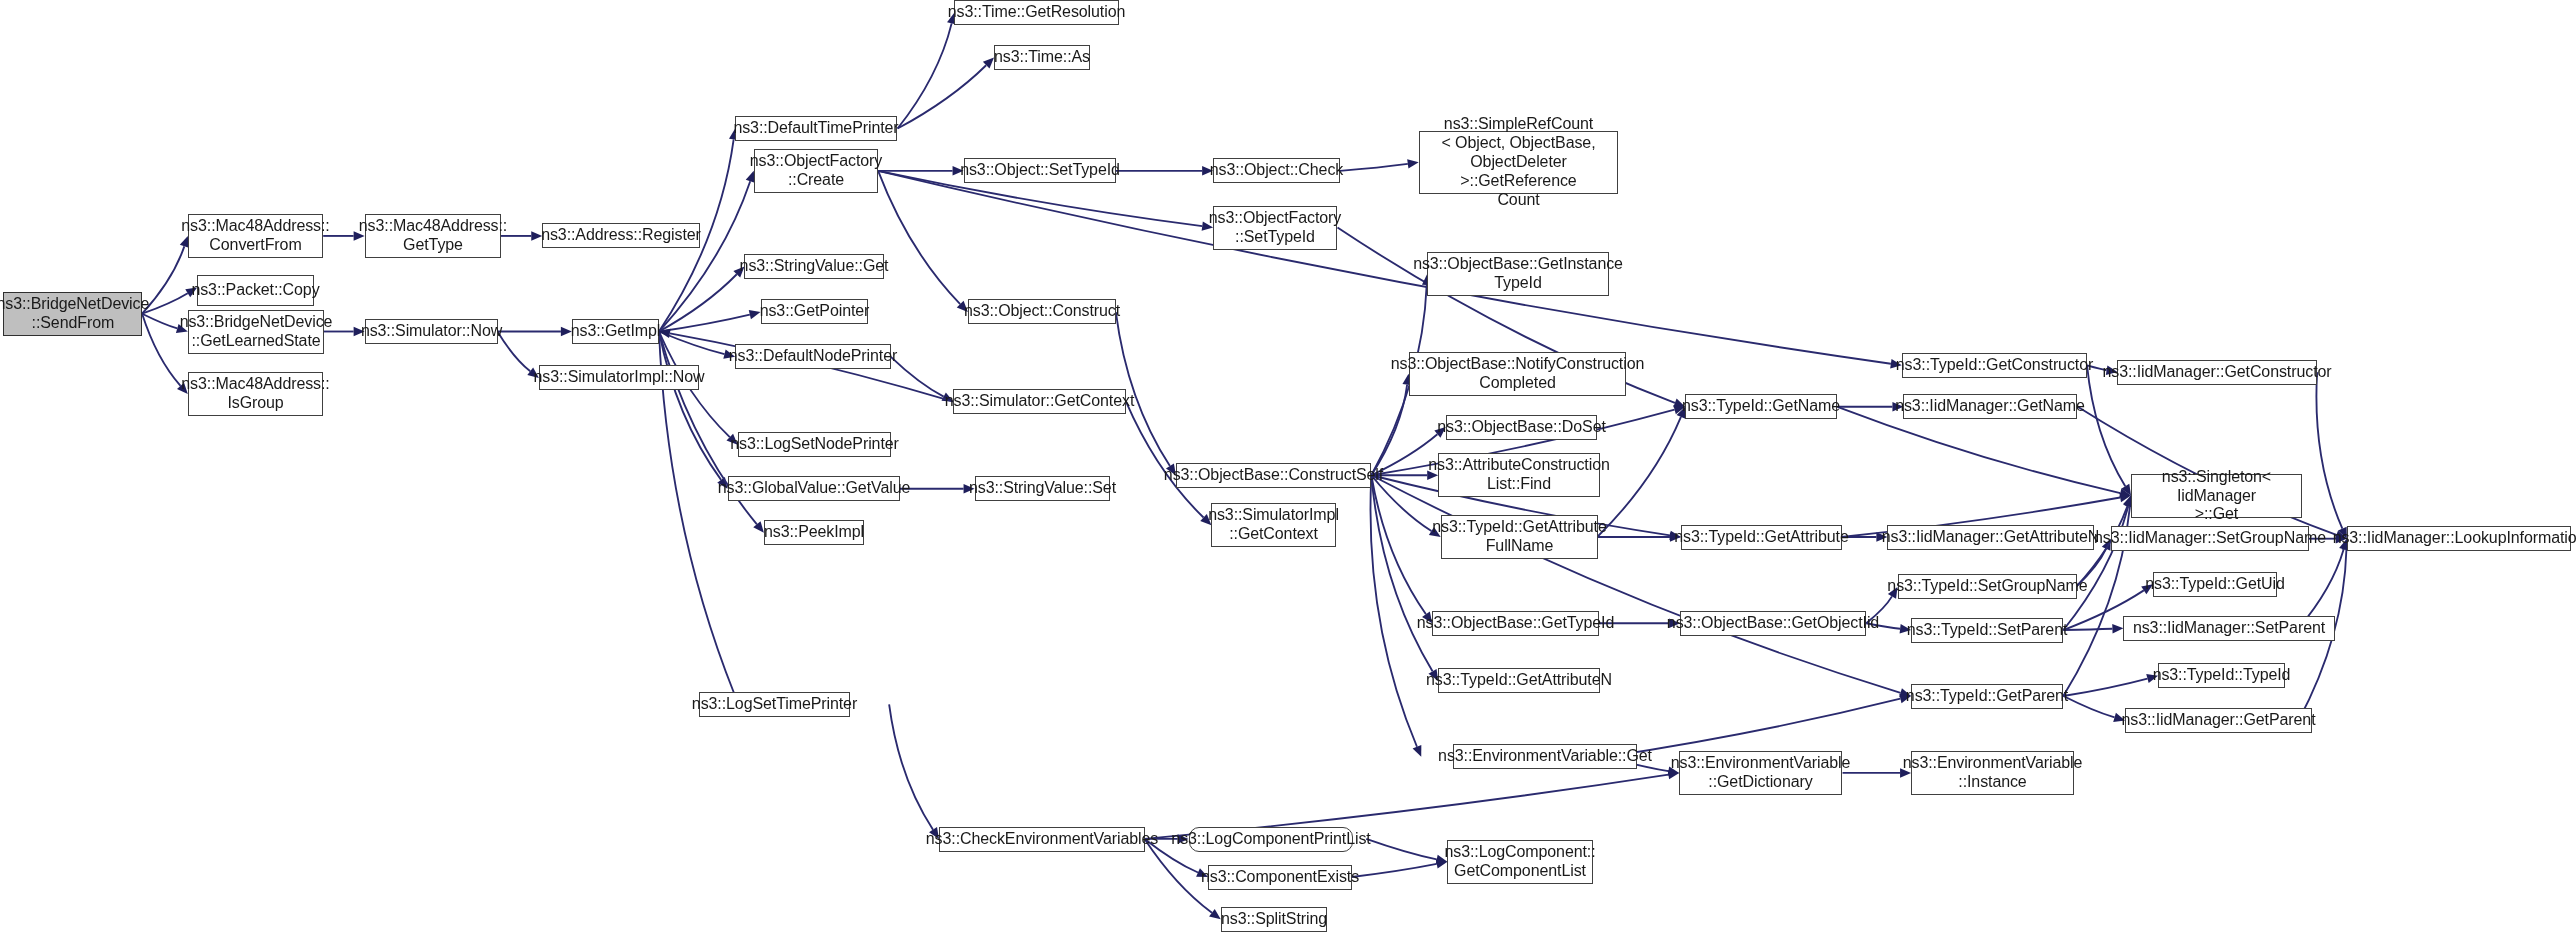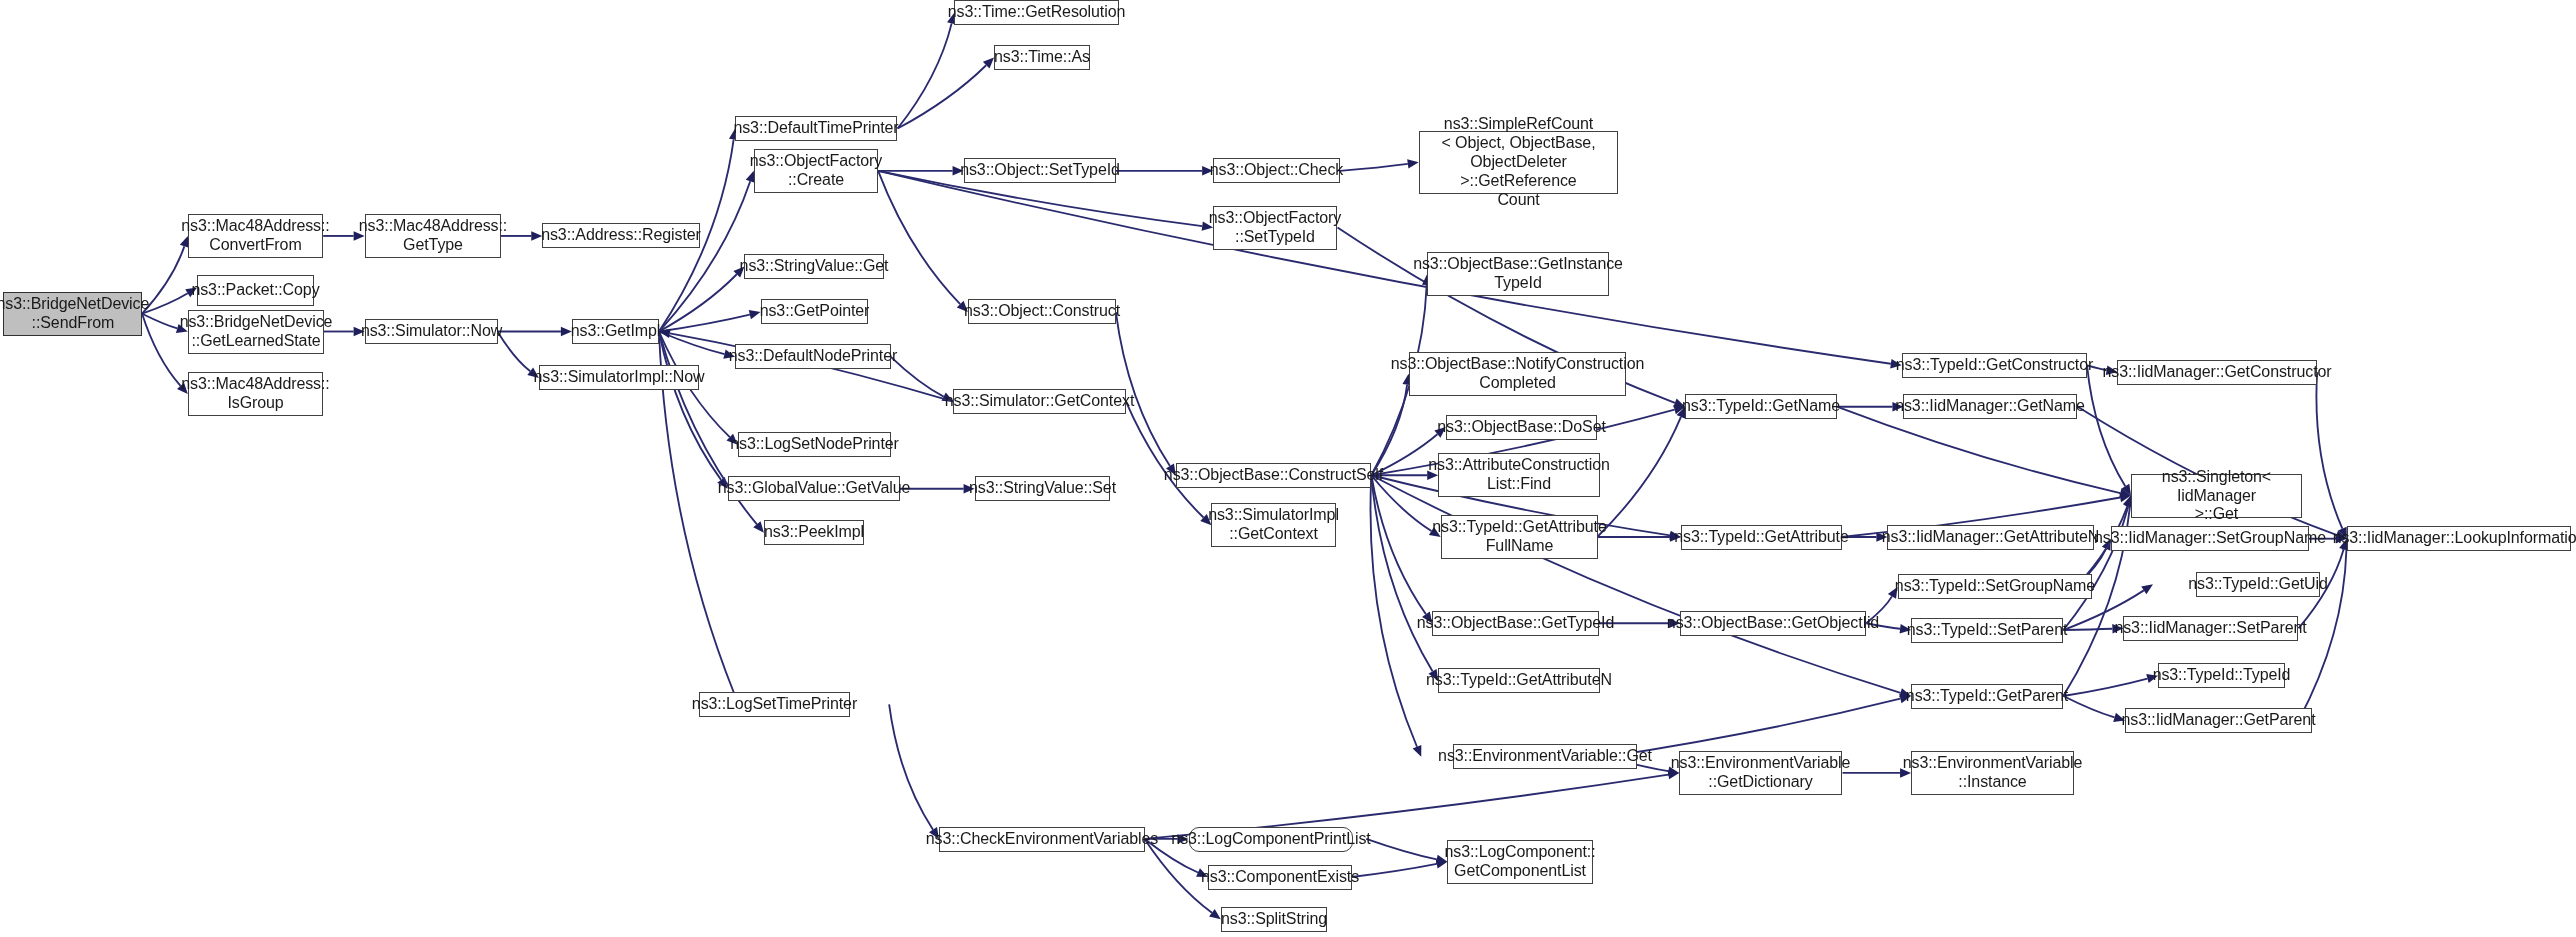--- a/index.html
+++ b/index.html
@@ -267,31 +267,31 @@
       <div class="node" style="left: 1438px; top: 668px; width: 162px; height: 25px;">ns3::TypeId::GetAttributeN</div>
       <div class="node" style="left: 1421px; top: 744px; width: 184px; height: 25px; margin-left: 32px;">ns3::EnvironmentVariable::Get</div>
       <div class="node" style="left: 1685px; top: 394px; width: 152px; height: 25px;">ns3::TypeId::GetName</div>
       <div class="node" style="left: 1681px; top: 525px; width: 161px; height: 25px;">ns3::TypeId::GetAttribute</div>
       <div class="node" style="left: 1680px; top: 611px; width: 186px; height: 25px;">ns3::ObjectBase::GetObjectIid</div>
       <div class="node" style="left: 1679px; top: 751px; width: 163px; height: 44px;">ns3::EnvironmentVariable
 ::GetDictionary</div>
       <div class="node" style="left: 1902px; top: 353px; width: 185px; height: 25px;">ns3::TypeId::GetConstructor</div>
       <div class="node" style="left: 1903px; top: 394px; width: 174px; height: 25px;">ns3::IidManager::GetName</div>
       <div class="node" style="left: 1887px; top: 525px; width: 207px; height: 25px;">ns3::IidManager::GetAttributeN</div>
-      <div class="node" style="left: 1898px; top: 574px; width: 194px; height: 25px;">ns3::TypeId::SetGroupName</div>
+      <div class="node" style="left: 1898px; top: 574px; width: 179px; height: 25px;">ns3::TypeId::SetGroupName</div>
       <div class="node" style="left: 1911px; top: 618px; width: 152px; height: 25px;">ns3::TypeId::SetParent</div>
       <div class="node" style="left: 1911px; top: 684px; width: 152px; height: 25px;">ns3::TypeId::GetParent</div>
       <div class="node" style="left: 1911px; top: 751px; width: 163px; height: 44px;">ns3::EnvironmentVariable
 ::Instance</div>
       <div class="node" style="left: 2117px; top: 360px; width: 200px; height: 25px;">ns3::IidManager::GetConstructor</div>
       <div class="node" style="left: 2131px; top: 474px; width: 171px; height: 44px;">ns3::Singleton&lt; IidManager
 &gt;::Get</div>
       <div class="node" style="left: 2111px; top: 526px; width: 198px; height: 25px;">ns3::IidManager::SetGroupName</div>
-      <div class="node" style="left: 2153px; top: 572px; width: 124px; height: 25px; margin-left: 43px;">ns3::TypeId::GetUid</div>
-      <div class="node" style="left: 2123px; top: 616px; width: 175px; height: 25px;">ns3::IidManager::SetParent</div>
+      <div class="node" style="left: 2153px; top: 572px; width: 124px; height: 25px;">ns3::TypeId::GetUid</div>
+      <div class="node" style="left: 2123px; top: 616px; width: 212px; height: 25px;">ns3::IidManager::SetParent</div>
       <div class="node" style="left: 2158px; top: 663px; width: 127px; height: 25px;">ns3::TypeId::TypeId</div>
       <div class="node" style="left: 2125px; top: 708px; width: 187px; height: 25px;">ns3::IidManager::GetParent</div>
       <div class="node" style="left: 2347px; top: 526px; width: 224px; height: 25px;">ns3::IidManager::LookupInformation</div>
       <div class="node" style="left: 699px; top: 692px; width: 151px; height: 25px;">ns3::LogSetTimePrinter</div>
       <div class="node" style="left: 939px; top: 827px; width: 206px; height: 25px;">ns3::CheckEnvironmentVariables</div>
       <div class="node" style="left: 1189px; top: 827px; width: 164px; height: 25px; border-radius: 10px;">ns3::LogComponentPrintList</div>
       <div class="node" style="left: 1208px; top: 865px; width: 144px; height: 25px;">ns3::ComponentExists</div>
       <div class="node" style="left: 1221px; top: 907px; width: 106px; height: 25px;">ns3::SplitString</div>
       <div class="node" style="left: 1447px; top: 840px; width: 146px; height: 44px;">ns3::LogComponent::
 GetComponentList</div>

